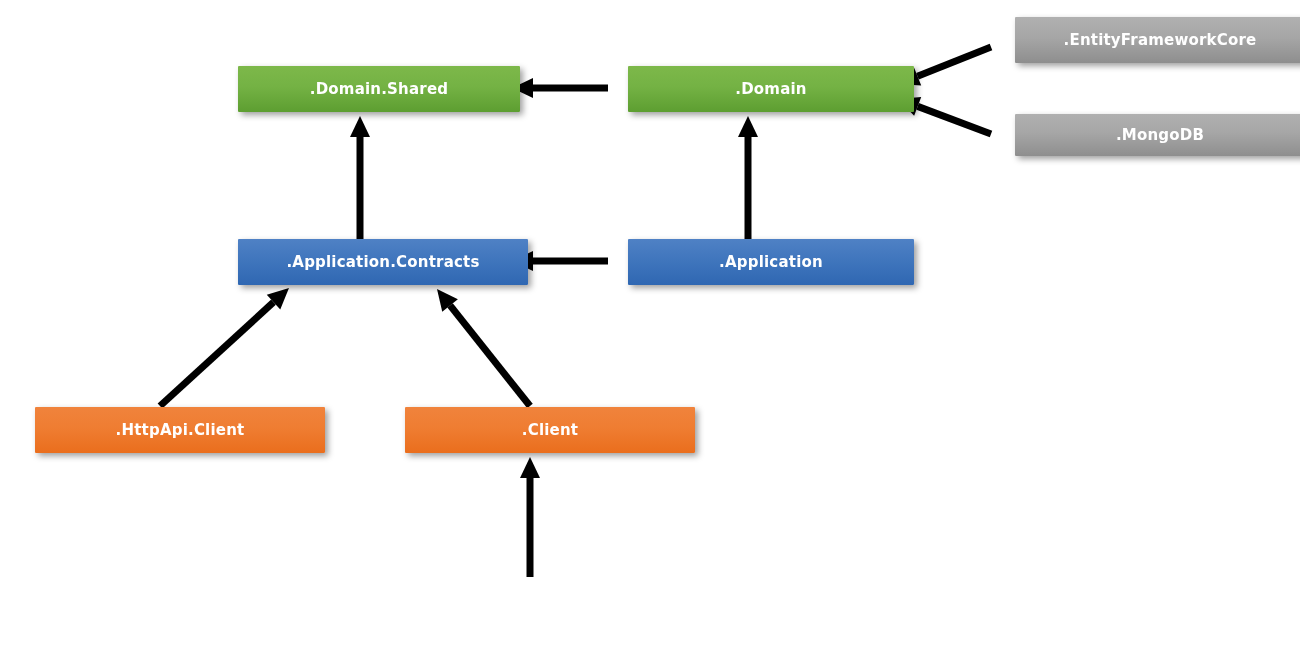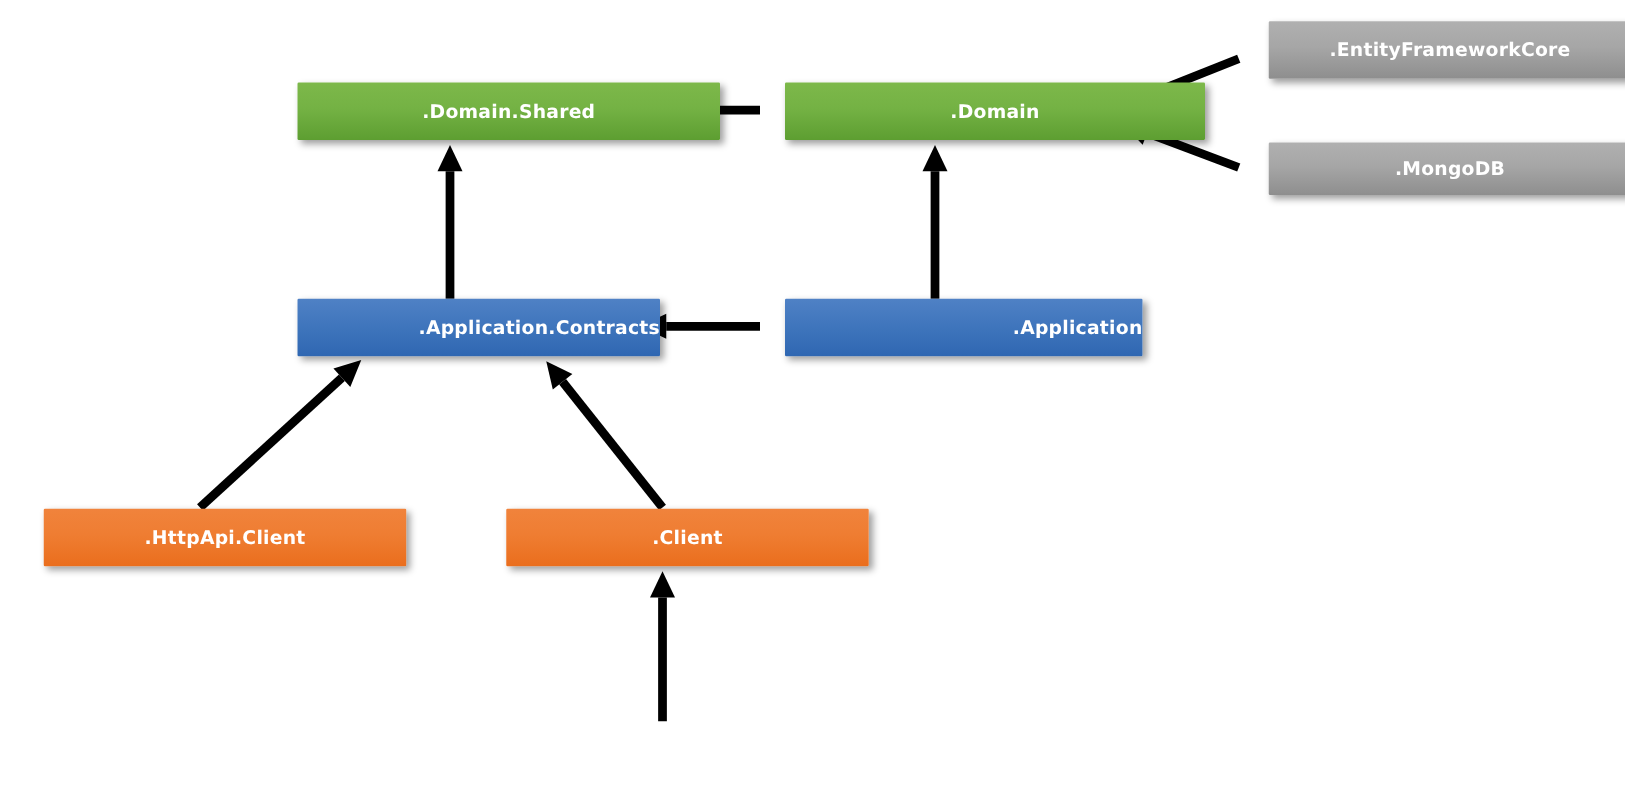--- a/index.html
+++ b/index.html
@@ -42,21 +42,20 @@
     z-index: 2;
     user-select: none;
     line-height: 1;
     margin-left: 20px;
   }
   .node.green {
     background: linear-gradient(to bottom, #7db84a 0%, #74b244 45%, #5d9e31 100%);
   }
   .node.blue {
     background: linear-gradient(to bottom, #4f81c5 0%, #4076bd 45%, #2f67b2 100%);
-    justify-content: flex-end;
   }
   .node.orange {
     background: linear-gradient(to bottom, #f0833c 0%, #ef7d32 45%, #ea6e1d 100%);
   }
   .node.gray {
     background: linear-gradient(to bottom, #b0b0b0 0%, #a6a6a6 45%, #8e8e8e 100%);
   }
   .node.yellow {
     background: linear-gradient(to bottom, #ffd21e 0%, #fdc80d 45%, #f5b800 100%);
     color: #000000;
@@ -99,25 +98,25 @@
       <g>
         <line x1="530" y1="406" x2="450.0671266370827" y2="305.43928834987827" stroke="#000000" stroke-width="7"></line>
         <polygon points="437,289 457.8953591846438,299.2168470941246 442.23889408952164,311.66172960563193" fill="#000000"></polygon>
       </g>
       <g>
         <line x1="530" y1="577" x2="530" y2="478" stroke="#000000" stroke-width="7"></line>
         <polygon points="530,457 540,478 520,478" fill="#000000"></polygon>
       </g>
     </svg>
 
-  <div class="node green" style="left:218px; top:66px; width:338px; height:46px;">
+  <div class="node green" style="left:218px; top:66px; width:282px; height:46px;">
     <span>.Domain.Shared</span>
   </div>
 
-  <div class="node green" style="left:608px; top:66px; width:336px; height:46px;">
+  <div class="node green" style="left:608px; top:66px; width:286px; height:46px;">
     <span>.Domain</span>
   </div>
 
   <div class="node gray" style="left:995px; top:17px; width:290px; height:46px;">
     <span>.EntityFrameworkCore</span>
   </div>
 
   <div class="node gray" style="left:995px; top:114px; width:290px; height:42px;">
     <span>.MongoDB</span>
   </div>

